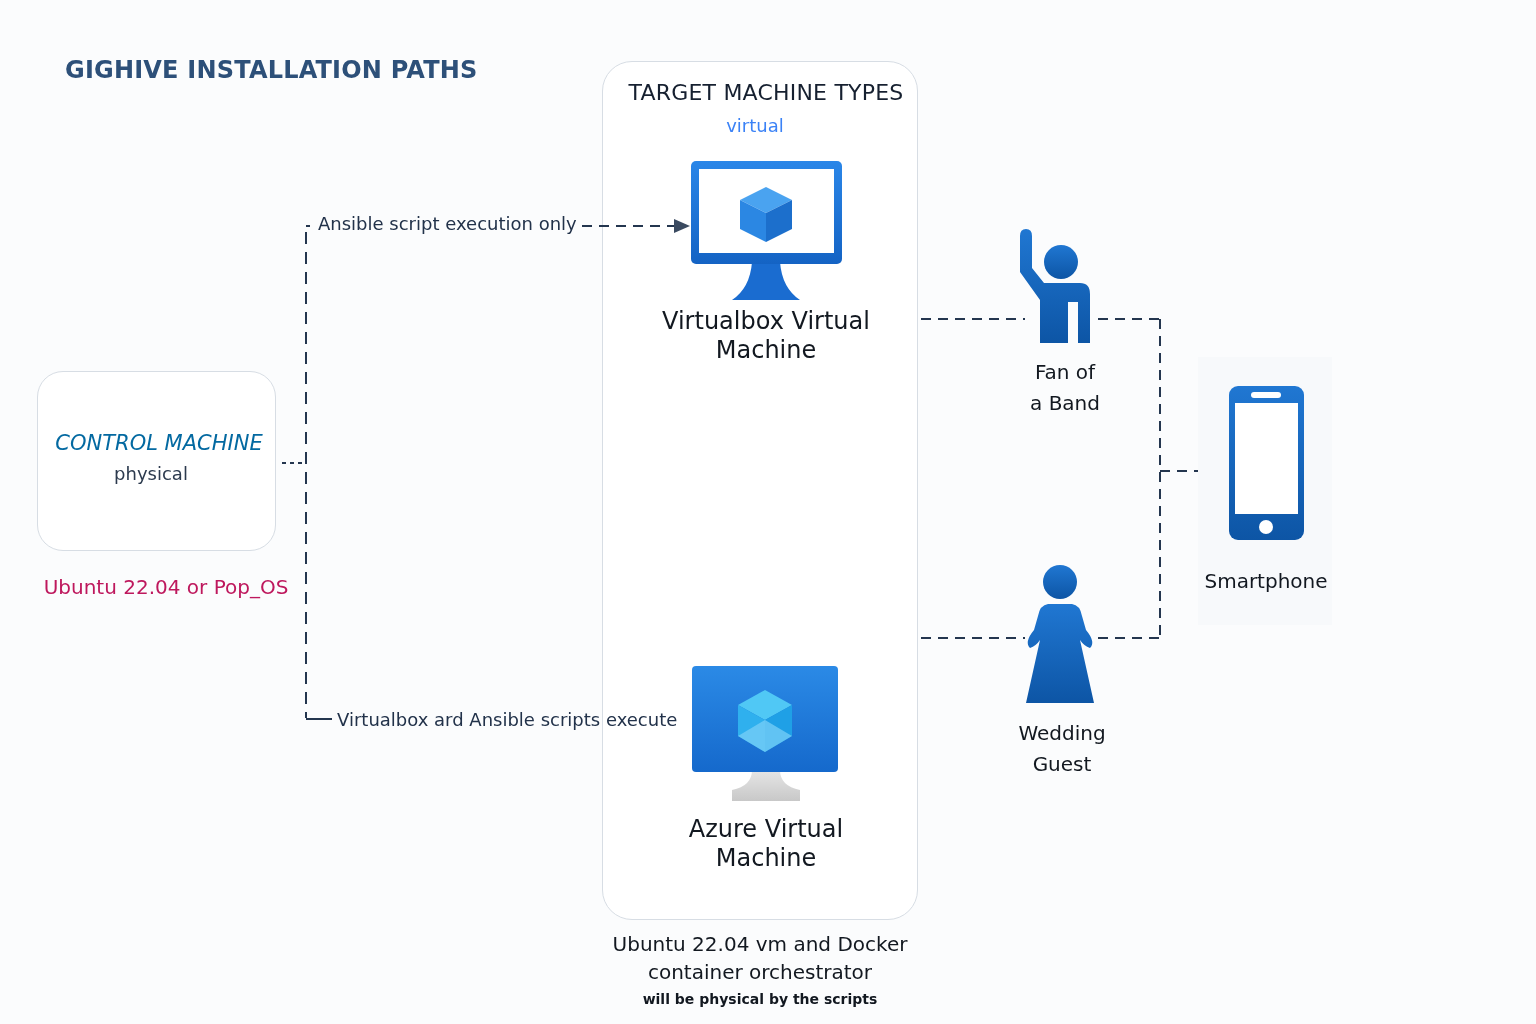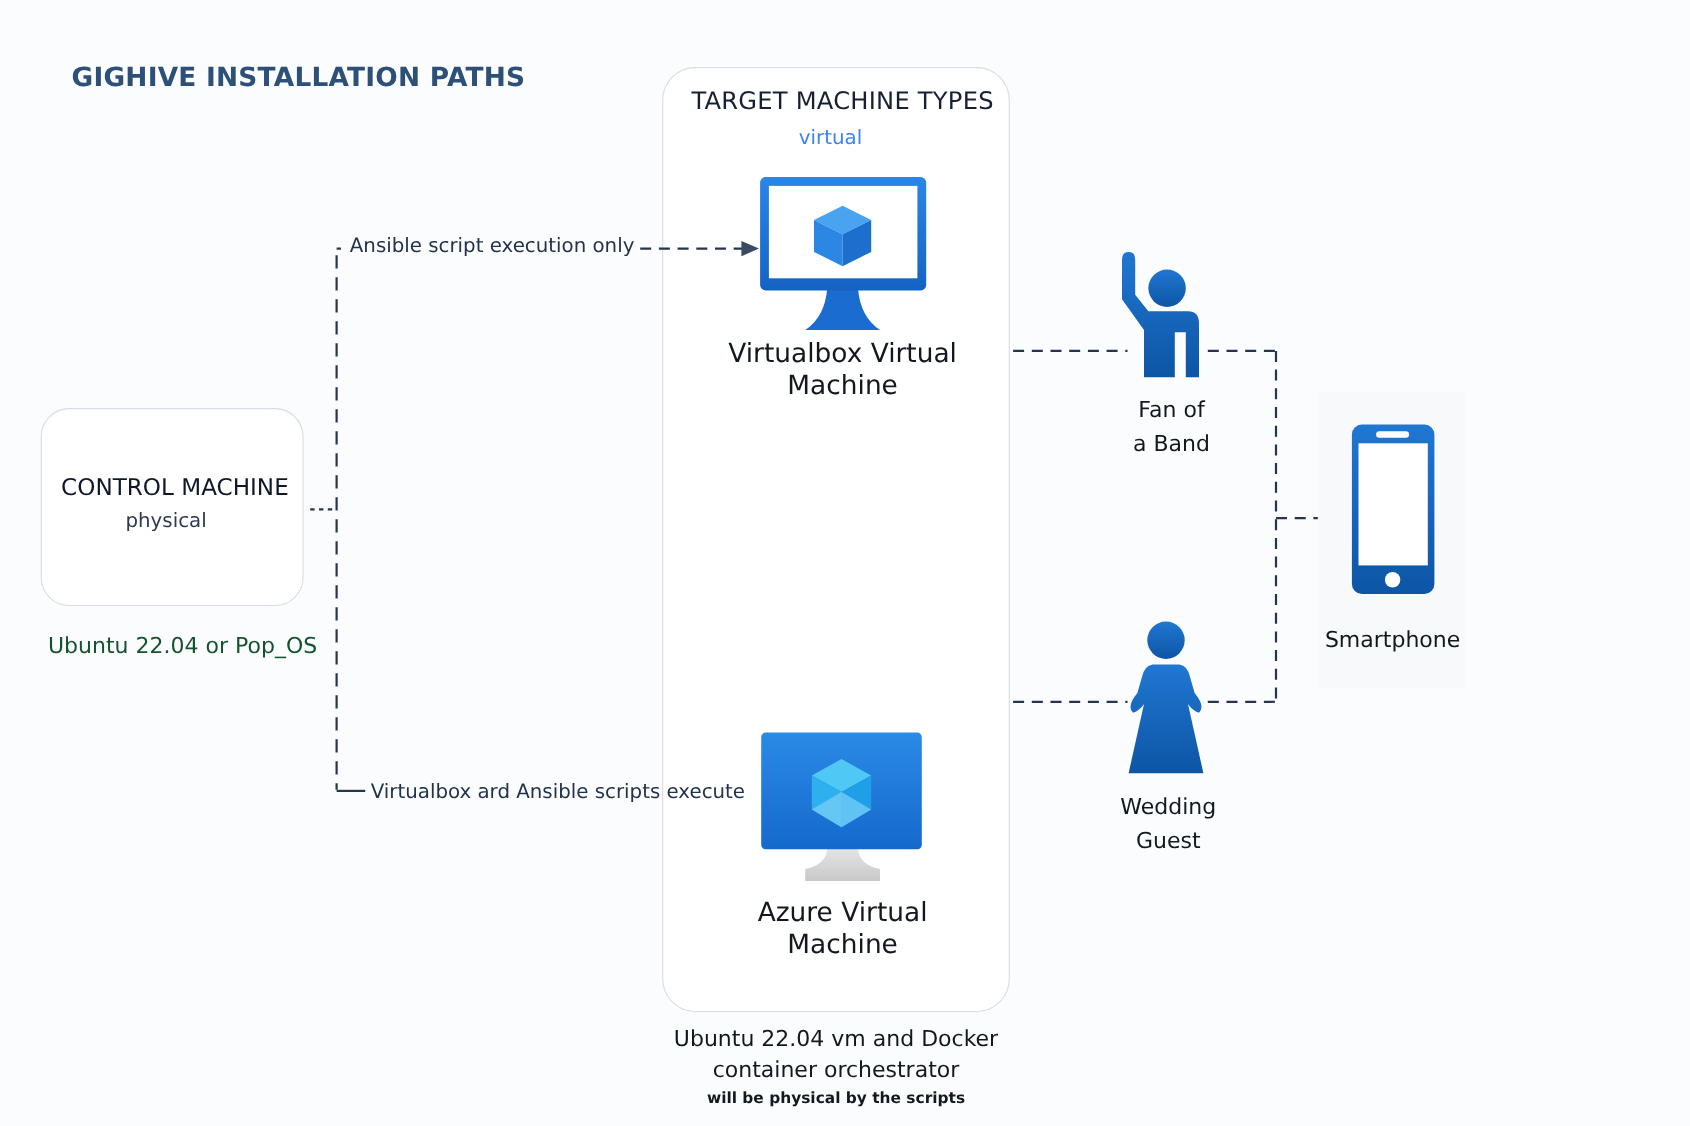--- a/index.html
+++ b/index.html
@@ -12,23 +12,23 @@
     .abs { position: absolute; }
     .title {
       left: 65px; top: 56px; font-size: 24px; font-weight: bold;
       color: #2d5079; letter-spacing: 0.2px;
     }
     .control-box {
       left: 37px; top: 371px; width: 239px; height: 180px;
       border: 1.5px solid #d7dde4; border-radius: 26px; background: #ffffff;
       box-sizing: border-box;
     }
-    .control-title { left: 38px; top: 431px; width: 242px; text-align: center; font-size: 21px; color: #0f172a; }
+    .control-title { left: 38px; top: 431px; width: 242px; text-align: center; font-size: 21px; color: #0369a1; font-style: italic; }
     .control-sub { left: 38px; top: 463px; width: 226px; text-align: center; font-size: 18px; color: #2c3a4e; }
-    .control-os { left: 30px; top: 575px; width: 272px; text-align: center; font-size: 20px; color: #14532d; }
+    .control-os { left: 30px; top: 575px; width: 272px; text-align: center; font-size: 20px; color: #be185d; }
 
     .target-box {
       left: 602px; top: 61px; width: 316px; height: 859px;
       border: 1.5px solid #d7dde4; border-radius: 30px; background: #ffffff;
       box-sizing: border-box;
     }
     .target-title { left: 602px; top: 80px; width: 296px; text-align: center; font-size: 22px; color: #162030; letter-spacing: 0.2px; margin-left: 16px; }
     .target-sub { left: 602px; top: 115px; width: 306px; text-align: center; font-size: 18px; color: #3b82f6; }
 
     .vm-label { width: 260px; text-align: center; font-size: 24px; line-height: 29px; color: #121820; }

